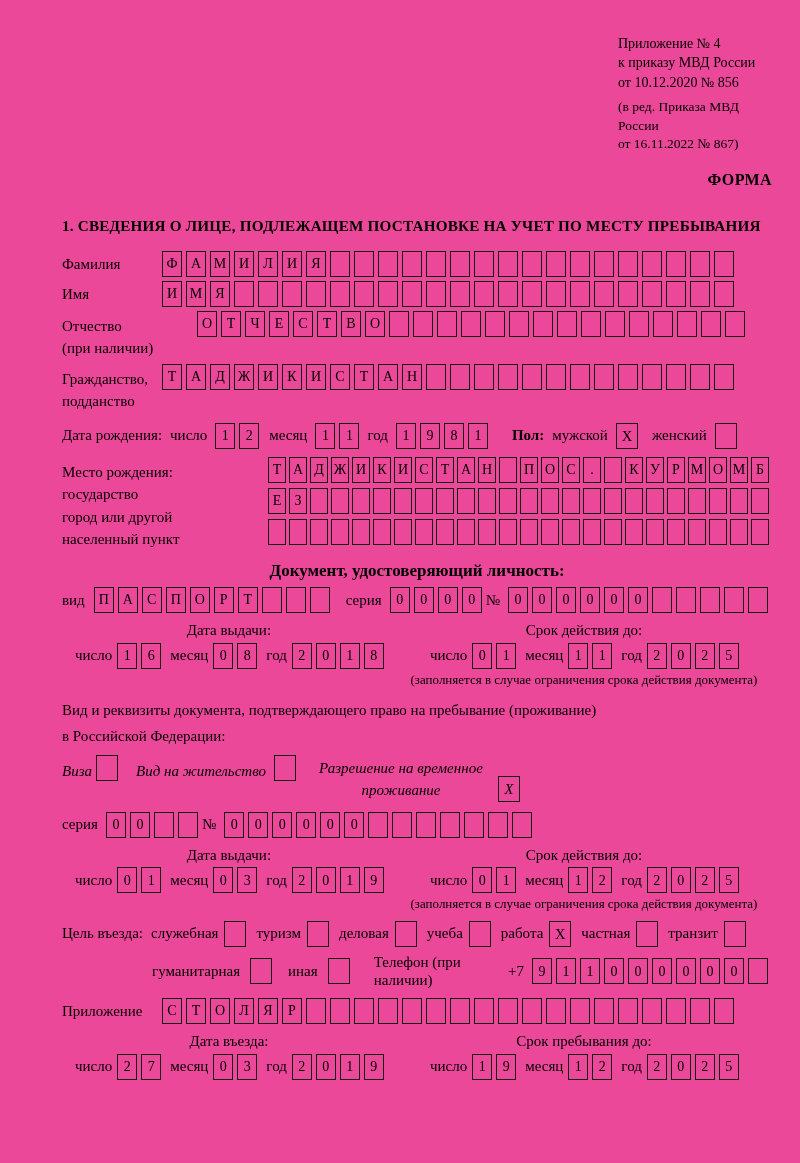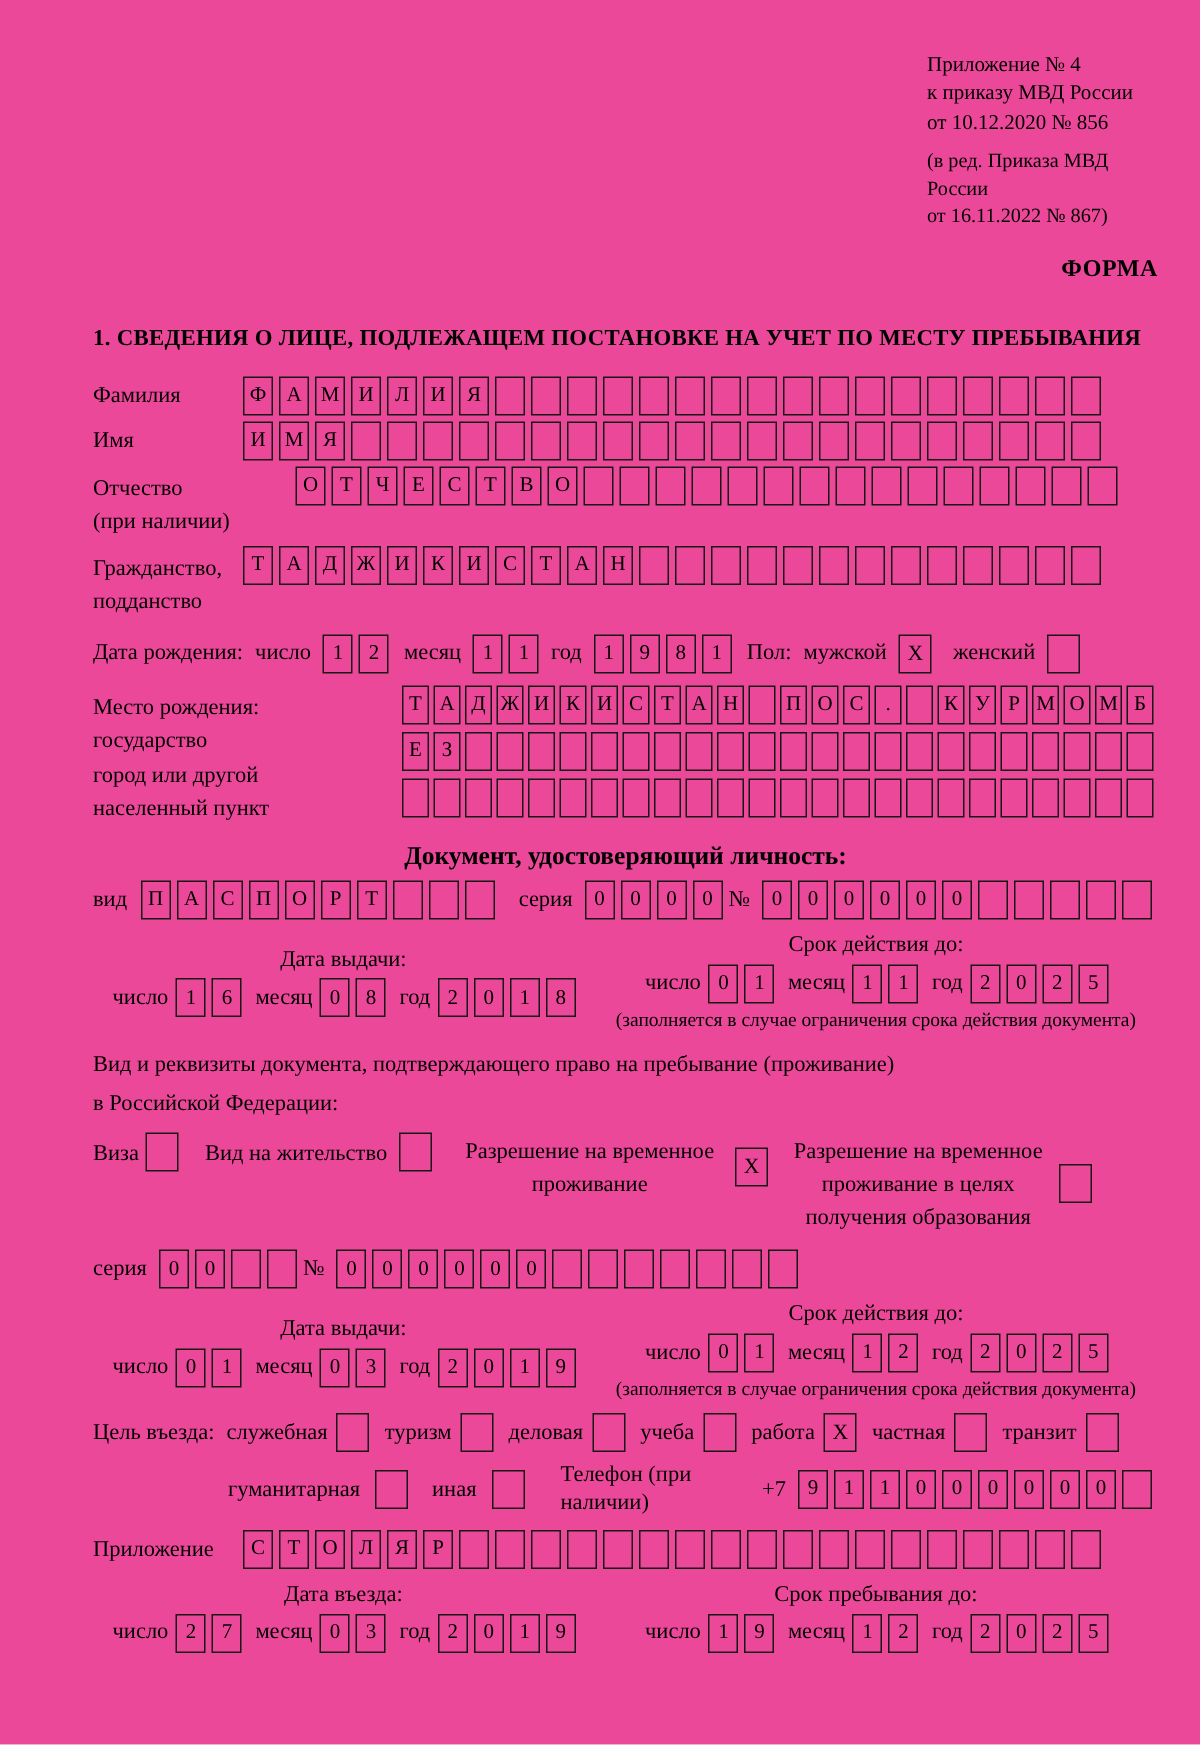--- a/index.html
+++ b/index.html
@@ -29,32 +29,32 @@
   .cb{
     width:20px;height:24px;border:1.6px solid #161616;flex-shrink:0;
     display:inline-flex;align-items:center;justify-content:center;font-size:14.5px;
   }
   .stack div{line-height:1.5;}
   
   .inline-row{display:flex;align-items:center;margin-bottom:4px;}
   .inline-row .lbl{margin-right:8px;}
   .doc-heading{text-align:center;font-weight:bold;font-size:17px;margin:8px 0 6px;}
   
-  .dgwrap{display:flex;margin-top:8px;margin-bottom:4px;align-items:center;}
+  .dgwrap{display:flex;margin-top:8px;margin-bottom:4px;}
   .dgcol{display:flex;flex-direction:column;}
   .dgcol.left{width:348px;}
   .dgcol.right{width:392px;margin-left:auto;}
   .dghead{text-align:center;margin-bottom:3px;}
   .dgrow{display:flex;align-items:center;justify-content:center;}
   .dgrow .dlabel{margin:0 5px;}
   .dgnote{font-size:13px;text-align:center;margin-top:3px;white-space:nowrap;}
   .intro{margin-top:10px;margin-bottom:2px;line-height:1.7;}
   
   .cbitems{display:flex;align-items:flex-start;margin-top:6px;margin-bottom:10px;}
-  .cbitem{display:flex;align-items:center;}
+  .cbitem{display:flex;align-items:flex-end;font-style:italic;}
   .cbitem .txt{padding-top:3px;}
   .cbitem .txtc{text-align:center;padding-top:3px;line-height:1.45;}
   .cbitem .cb{margin-left:8px;}
   
   .purpose{display:flex;align-items:center;}
   .purpose .cb{margin-left:6px;}
   .reps{display:flex;align-items:flex-start;margin-top:6px;}
   .reps-rows .cells{margin-bottom:7px;}
 </style>
 </head>
@@ -214,21 +214,21 @@
         <span class="cell">1</span>
         <span class="cell">1</span>
       </span>
     <span class="lbl" style="margin-left:4px;">год</span>
     <span class="cells">
         <span class="cell">1</span>
         <span class="cell">9</span>
         <span class="cell">8</span>
         <span class="cell">1</span>
       </span>
-    <span class="lbl" style="margin-left:6px;">Пол:</span>
+    <span class="lbl" style="margin-left:20px;font-weight:bold;">Пол:</span>
     <span class="lbl">мужской</span>
     <span class="cb">X</span>
     <span class="lbl" style="margin-left:14px;">женский</span>
     <span class="cb"></span>
   </div>
 
   <div class="reps" style="margin-top:8px;justify-content:space-between;">
     <div class="rowlabel w140 stack">
       <div>Место рождения:</div>
       <div>государство</div>
@@ -415,24 +415,20 @@
       <span class="cb" style="margin-left:4px;"></span>
     </div>
     <div class="cbitem" style="margin-left:18px;">
       <span class="txt">Вид на жительство</span>
       <span class="cb"></span>
     </div>
     <div class="cbitem" style="margin-left:16px;">
       <span class="txtc" style="width:178px;">Разрешение на временное проживание</span>
       <span class="cb">X</span>
     </div>
-    <div class="cbitem" style="margin-left:14px;">
-      <span class="txtc" style="width:172px;">Разрешение на временное проживание в целях получения образования</span>
-      <span class="cb"></span>
-    </div>
   </div>
 
   <div class="inline-row">
     <span class="lbl">серия</span>
     <span class="cells">
         <span class="cell">0</span>
         <span class="cell">0</span>
         <span class="cell"></span>
         <span class="cell"></span>
       </span>

